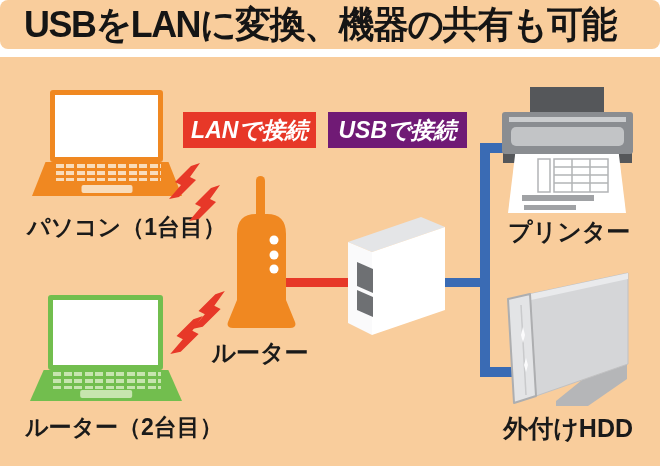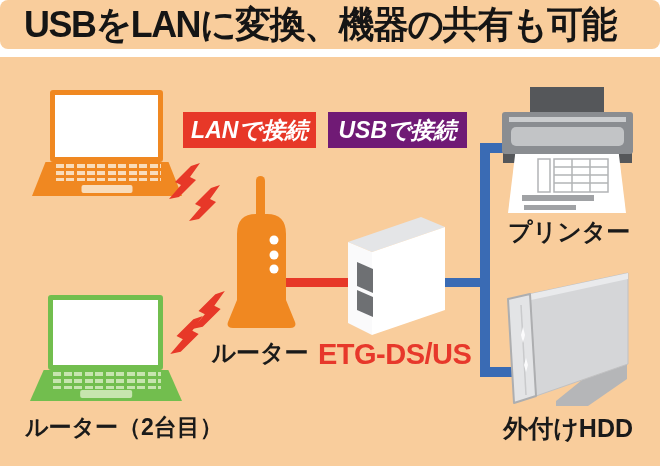--- a/index.html
+++ b/index.html
@@ -88,20 +88,21 @@
       <span>USBで接続</span>
     </div>
 
     <div class="pc1">
       <div class="pc-screen"></div>
       <div class="pc-base">
         <div class="keys"></div>
         <div class="touchpad"></div>
       </div>
     </div>
+    <div class="node-label lbl-pc1">パソコン（1台目）</div>
 
     <div class="pc2">
       <div class="pc-screen"></div>
       <div class="pc-base">
         <div class="keys"></div>
         <div class="touchpad"></div>
       </div>
     </div>
     <div class="node-label lbl-pc2">ルーター（2台目）</div>
 
@@ -139,21 +140,20 @@
 
     <div class="abs" style="left:345px;top:153px;width:105px;height:130px;">
       <svg width="105" height="130" viewBox="0 0 105 130">
         <polygon points="3,32 76,7 100,17 27,42" fill="#E4E5E7"></polygon>
         <polygon points="3,32 27,42 27,125 3,113" fill="#FAFAFB"></polygon>
         <polygon points="27,42 100,17 100,100 27,125" fill="#FFFFFF"></polygon>
         <polygon points="12,52 28,59 28,83 12,76" fill="#6E7073"></polygon>
         <polygon points="12,80 28,87 28,107 12,100" fill="#6E7073"></polygon>
       </svg>
     </div>
-    <div class="node-label lbl-converter">ETG-DS/US</div>
 
     <div class="abs" style="left:500px;top:28px;width:135px;height:130px;">
       <svg width="135" height="130" viewBox="0 0 135 130">
         <rect x="3" y="64" width="15" height="14" fill="#55575A"></rect>
         <rect x="117" y="64" width="15" height="14" fill="#55575A"></rect>
         <polygon points="16,62 118,62 126,128 8,128" fill="#FFFFFF"></polygon>
         <g stroke="#B2B4B6" stroke-width="1.5" fill="none">
           <rect x="54" y="74" width="54" height="33"></rect>
           <line x1="72" y1="74" x2="72" y2="107"></line>
             <line x1="90" y1="74" x2="90" y2="107"></line>

